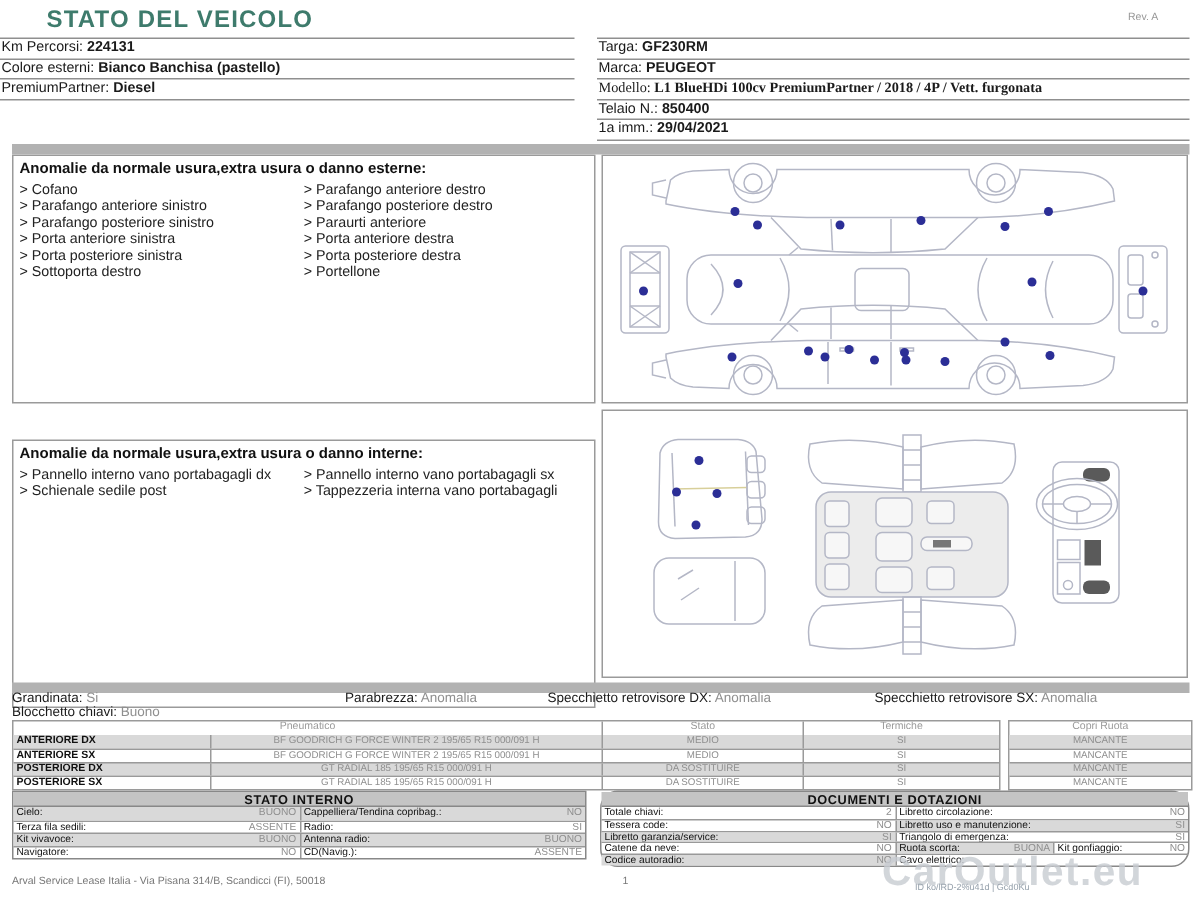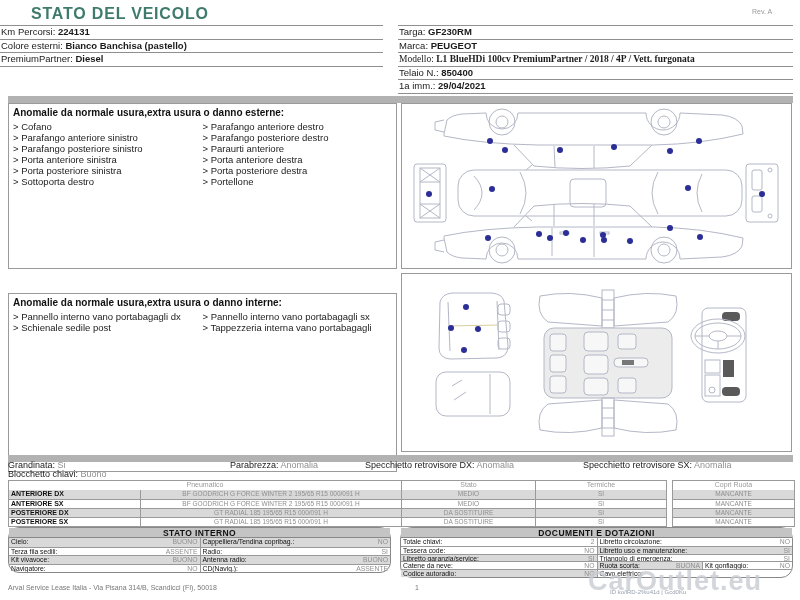--- a/index.html
+++ b/index.html
@@ -40,21 +40,21 @@
   #tyre-table{left:8px;top:480px;width:659px;border:1px solid #9a9a9a;background:#fff;}
   #copri-table{left:672px;top:480px;width:123px;border:1px solid #9a9a9a;background:#fff;}
   .tt-row{display:flex;height:9px;border-top:1px solid #9a9a9a;}
   .tt-row:first-child{border-top:none;}
   .tt-cell{font-size:6.5px;color:#8f8f8f;text-align:center;line-height:8px;border-left:1px solid #9a9a9a;overflow:hidden;white-space:nowrap;}
   .tt-cell:first-child{border-left:none;}
   .tt-head .tt-cell{color:#9a9a9a;font-size:7px;}
   .tt-pos{font-size:7px;font-weight:bold;color:#111;text-align:left;padding-left:2px;}
   .shade{background:#d9d9d9;}
   .bt{border:1px solid #888;background:#fff;}
-  #stato-interno{left:8px;top:527px;width:383px;border-radius:11px;}
+  #stato-interno{left:8px;top:527px;width:383px;}
   #documenti{left:400px;top:527px;width:393px;border-radius:12px;}
   .bt-title{height:10px;background:#c4c4c4;border-bottom:1px solid #888;font-size:8.5px;font-weight:bold;text-align:center;line-height:10px;letter-spacing:.4px;color:#111;}
   #stato-interno .bt-row{height:8.5px;}
   #documenti .bt-row{height:7.8px;}
   .bt-row{display:flex;border-top:1px solid #999;}
   .bt-row:first-child{border-top:none;}
   .bt-cell{display:flex;border-left:1px solid #999;font-size:6.8px;line-height:7.5px;padding:0 2px;overflow:hidden;white-space:nowrap;}
   .bt-cell:first-child{border-left:none;}
   .bt-lbl{color:#111;}
   .bt-val{margin-left:auto;color:#8f8f8f;padding-left:4px;}

